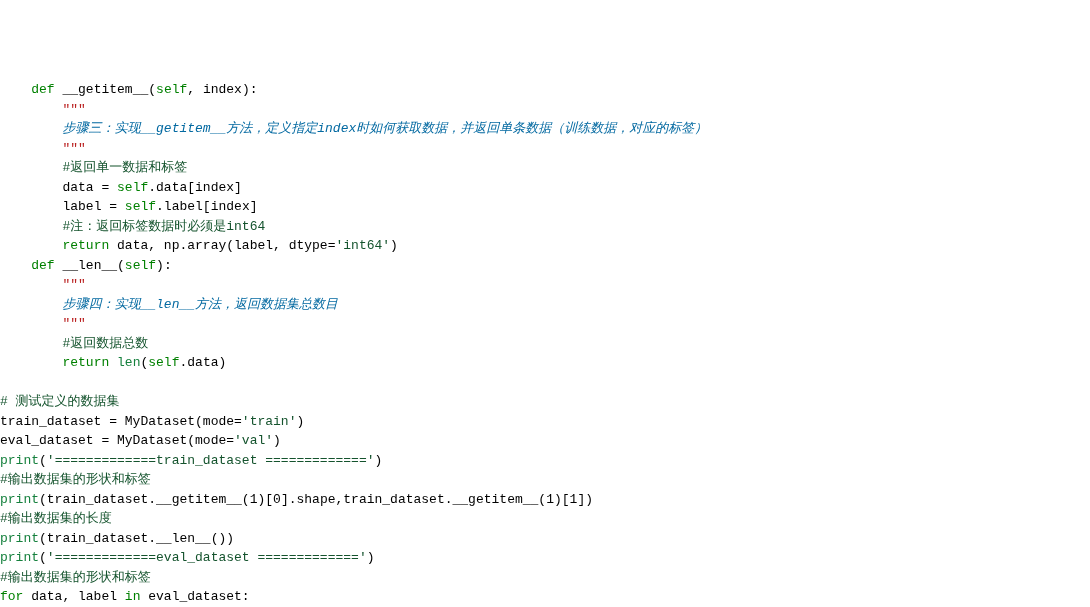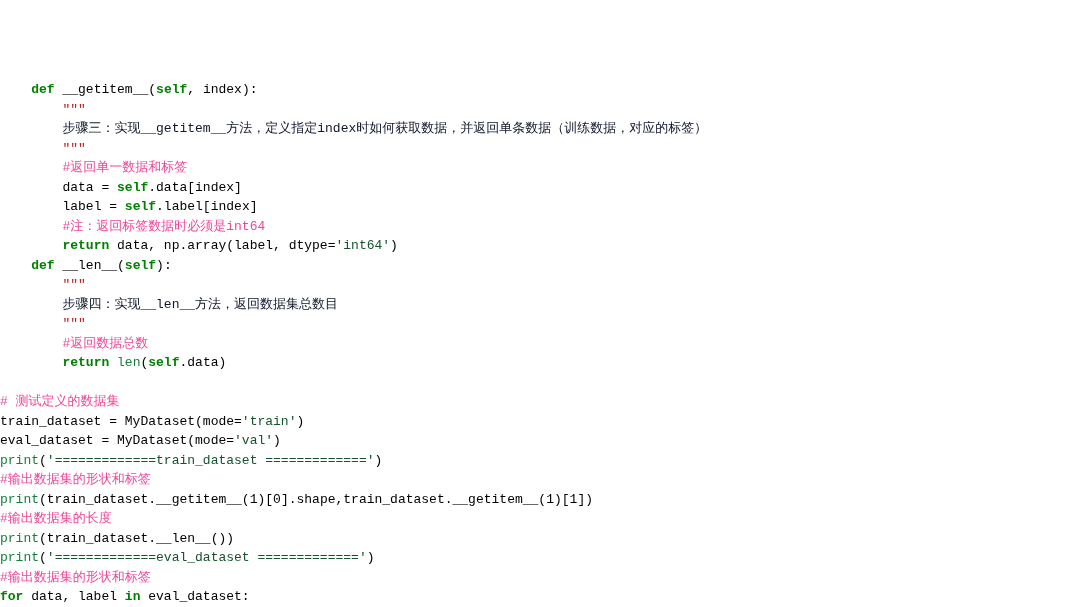--- a/index.html
+++ b/index.html
@@ -12,27 +12,27 @@
       font-size: 13px;
       line-height: 19.5px;
       background: #ffffff;
       color: #000000;
       padding: 2px 0;
       white-space: pre;
     }
     .code-container {
       width: 100%;
     }
-    .tok-kw { color: #008000; font-weight: bold; }
+    .tok-kw { color: #008000; }
     .tok-def { color: #000000; }
     .tok-str { color: #14532d; }
     .tok-docstr { color: #ba2121; }
-    .tok-green-comment { color: #ec4899; }
+    .tok-green-comment { color: #14532d; }
     .tok-builtin { color: #15803d; }
-    .tok-dark-red { color: #0f172a; }
+    .tok-dark-red { color: #0369a1; font-style: italic; }
     .tok-num { color: #000000; }
   </style>
 </head>
 <body>
 
 
 
 <div class="code-container" id="code-root"><div><span>    </span><span class="tok-kw">def</span><span> </span><span class="tok-def">__getitem__</span><span>(</span><span class="tok-kw">self</span><span>, index):</span></div><div><span>        </span><span class="tok-docstr">"""</span></div><div><span>        </span><span class="tok-dark-red">步骤三：实现__getitem__方法，定义指定index时如何获取数据，并返回单条数据（训练数据，对应的标签）</span></div><div><span>        </span><span class="tok-docstr">"""</span></div><div><span>        </span><span class="tok-green-comment">#返回单一数据和标签</span></div><div><span>        </span><span>data = </span><span class="tok-kw">self</span><span>.data[index]</span></div><div><span>        </span><span>label = </span><span class="tok-kw">self</span><span>.label[index]</span></div><div><span>        </span><span class="tok-green-comment">#注：返回标签数据时必须是int64</span></div><div><span>        </span><span class="tok-kw">return</span><span> data, np.array(label, dtype=</span><span class="tok-str">'int64'</span><span>)</span></div><div><span>    </span><span class="tok-kw">def</span><span> </span><span class="tok-def">__len__</span><span>(</span><span class="tok-kw">self</span><span>):</span></div><div><span>        </span><span class="tok-docstr">"""</span></div><div><span>        </span><span class="tok-dark-red">步骤四：实现__len__方法，返回数据集总数目</span></div><div><span>        </span><span class="tok-docstr">"""</span></div><div><span>        </span><span class="tok-green-comment">#返回数据总数</span></div><div><span>        </span><span class="tok-kw">return</span><span> </span><span class="tok-builtin">len</span><span>(</span><span class="tok-kw">self</span><span>.data)</span></div><div><span></span><span> </span></div><div><span></span><span class="tok-green-comment"># 测试定义的数据集</span></div><div><span></span><span>train_dataset = MyDataset(mode=</span><span class="tok-str">'train'</span><span>)</span></div><div><span></span><span>eval_dataset = MyDataset(mode=</span><span class="tok-str">'val'</span><span>)</span></div><div><span></span><span class="tok-builtin">print</span><span>(</span><span class="tok-str">'=============train_dataset ============='</span><span>)</span></div><div><span></span><span class="tok-green-comment">#输出数据集的形状和标签</span></div><div><span></span><span class="tok-builtin">print</span><span>(train_dataset.__getitem__(</span><span class="tok-num">1</span><span>)[</span><span class="tok-num">0</span><span>].shape,train_dataset.__getitem__(</span><span class="tok-num">1</span><span>)[</span><span class="tok-num">1</span><span>])</span></div><div><span></span><span class="tok-green-comment">#输出数据集的长度</span></div><div><span></span><span class="tok-builtin">print</span><span>(train_dataset.__len__())</span></div><div><span></span><span class="tok-builtin">print</span><span>(</span><span class="tok-str">'=============eval_dataset ============='</span><span>)</span></div><div><span></span><span class="tok-green-comment">#输出数据集的形状和标签</span></div><div><span></span><span class="tok-kw">for</span><span> data, label </span><span class="tok-kw">in</span><span> eval_dataset:</span></div><div></div></div>
 
 

